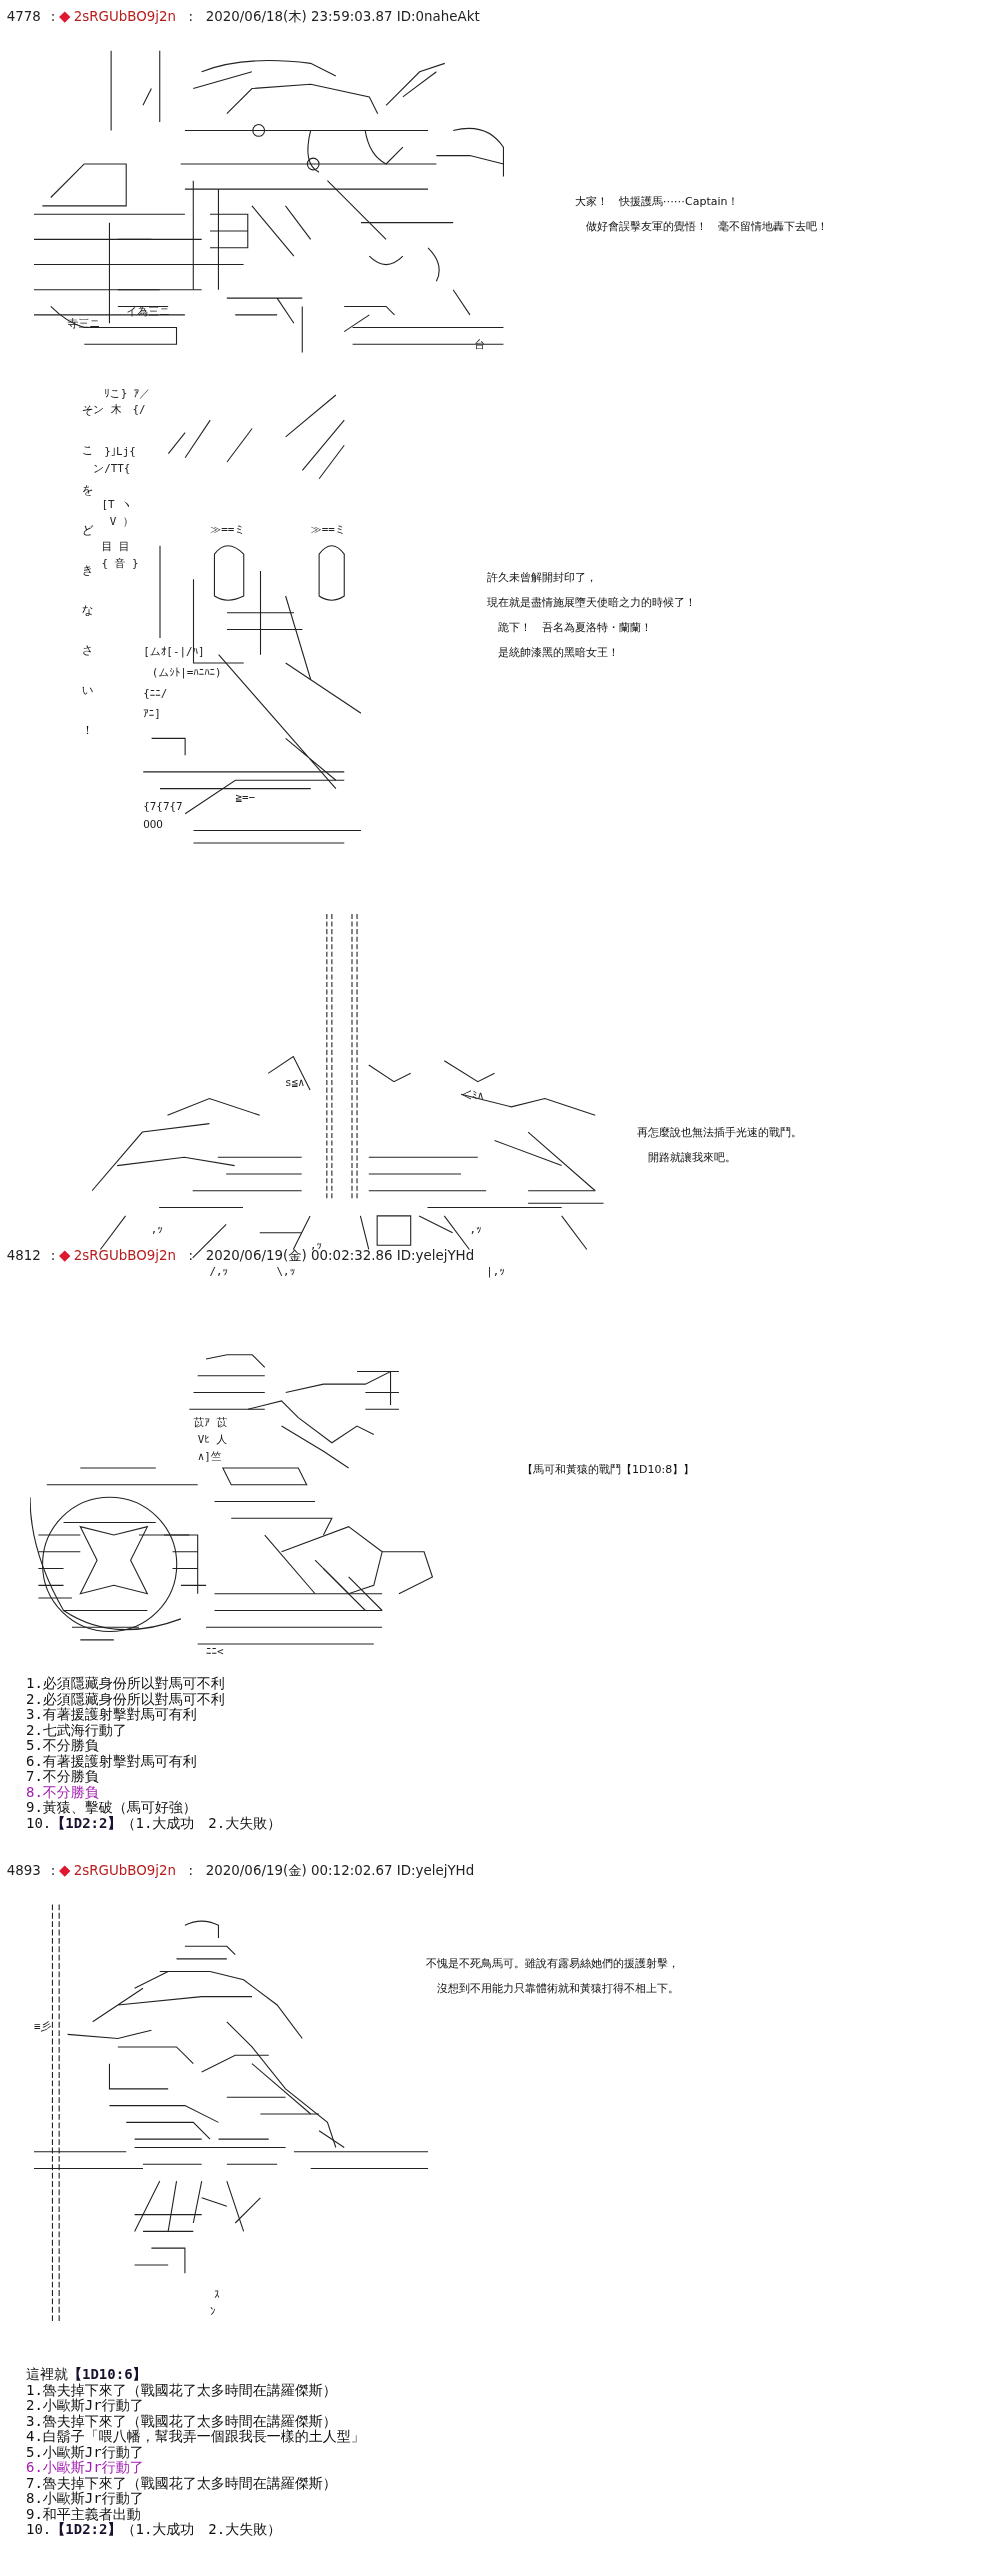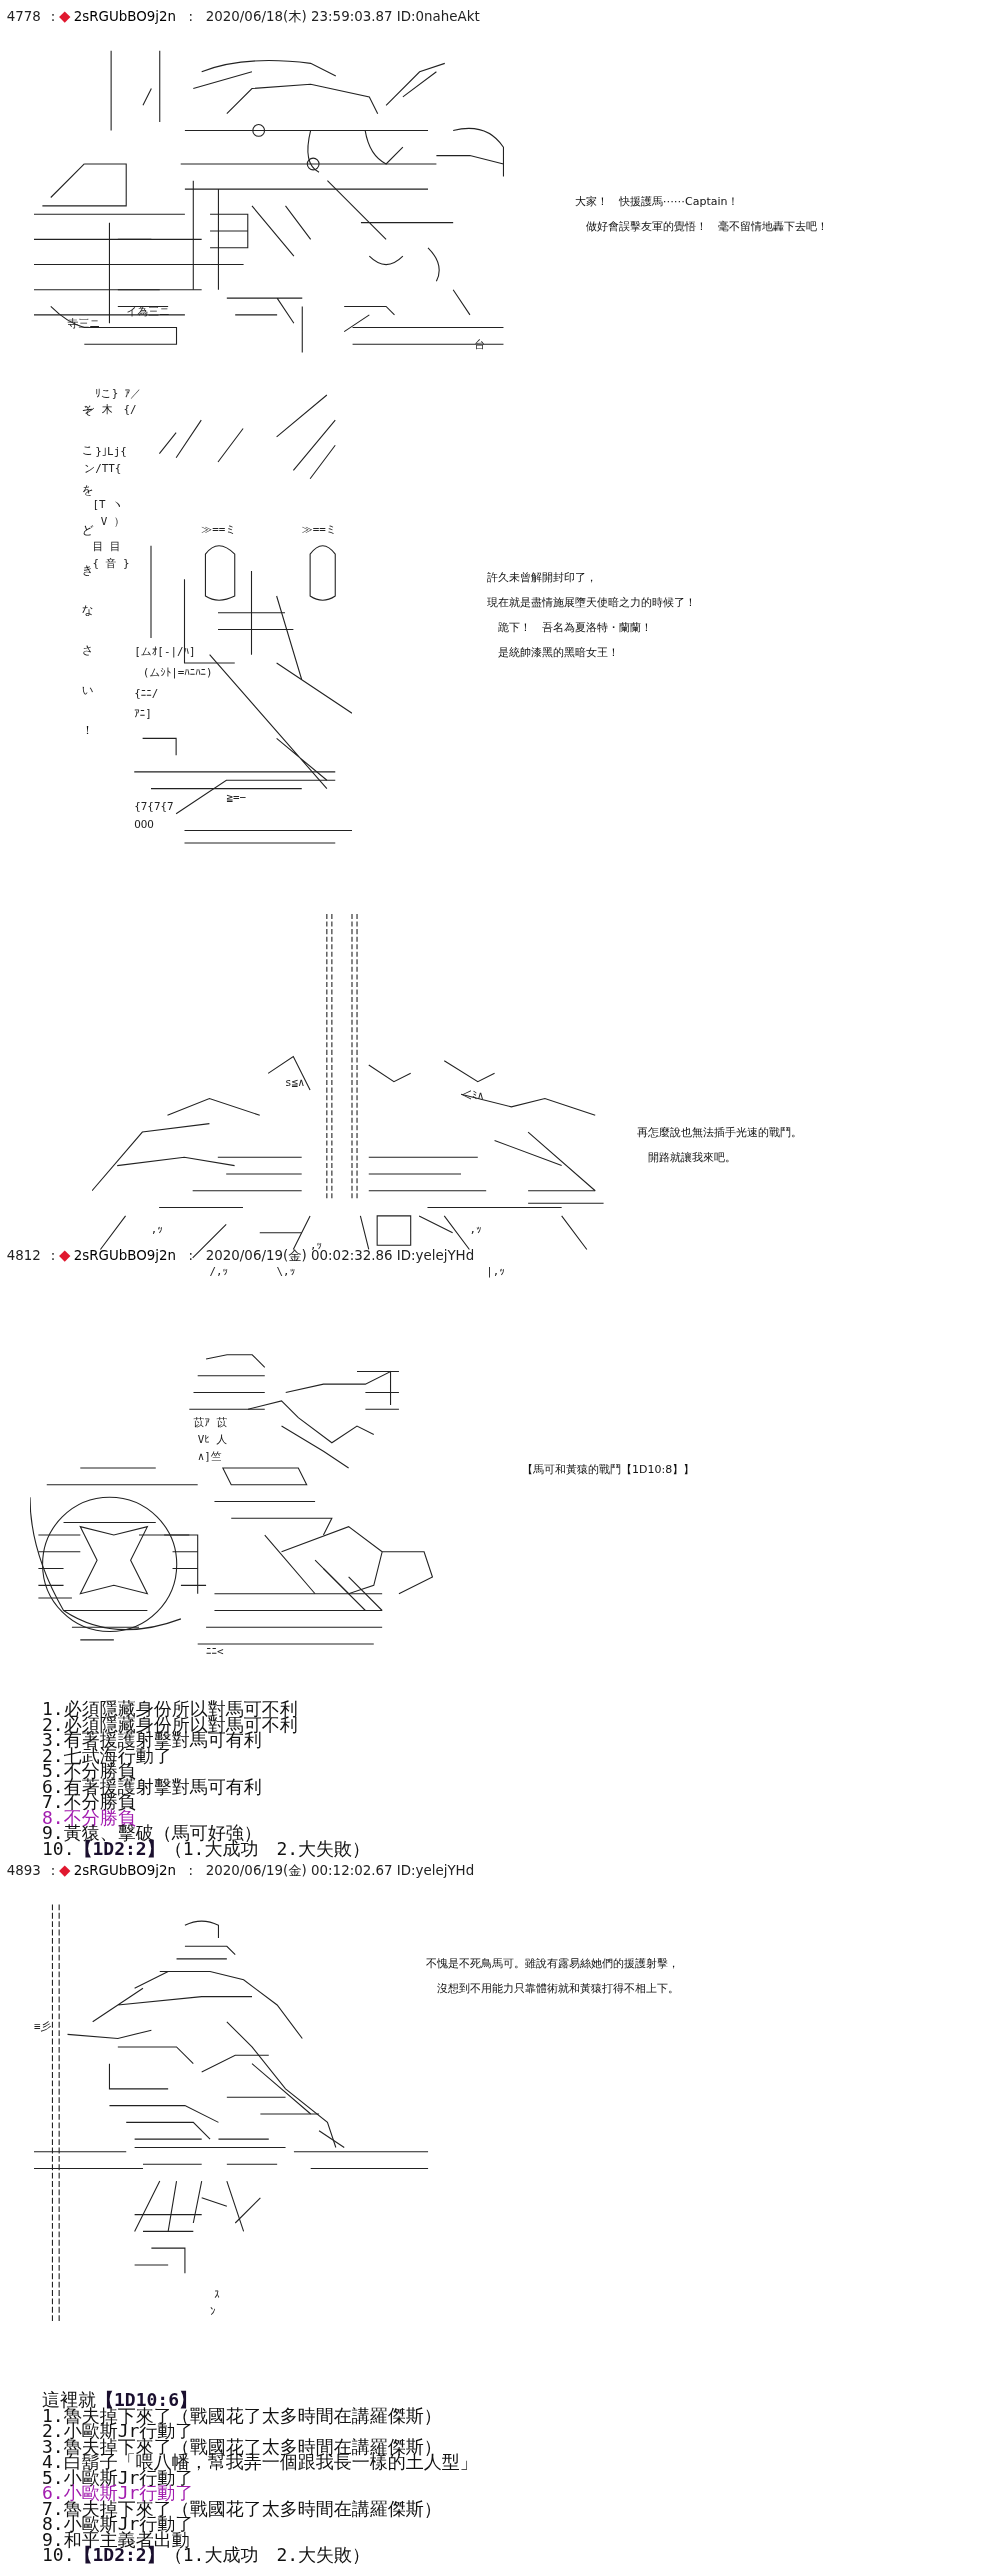--- a/index.html
+++ b/index.html
@@ -1,27 +1,27 @@
 <!DOCTYPE html>
 <html style="font-size:13.4px"><head>
 <meta charset="utf-8">
 <style>
   html, body { margin:0; padding:0; background:#ffffff; }
   body { width:1007px; height:2576px; position:relative; overflow:hidden;
          font-family:"DejaVu Sans","Liberation Sans",sans-serif; color:#111; }
   .post-header { position:absolute; left:6.7px; font-size:13.4px; line-height:17px; white-space:nowrap; color:#222; }
   .post-header .num { margin-right:10px; }
   .post-header .sep { margin:0 8.4px; }
-  .post-header .trip { color:#000000; }
+  .post-header .trip { color:#b91c1c; }
   .post-header .trip .diamond { display:inline-block; width:7.5px; height:7.5px; background:#e0182f; transform:rotate(45deg); margin:0 5px 0.8px 1.7px; vertical-align:middle; }
   .post-header a.trip { text-decoration:none; }
   .dialog { position:absolute; font-size:11px; line-height:25px; white-space:nowrap; color:#111; }
   .dialog div { height:25px; }
-  .list { position:absolute; left:42px; font-size:18px; line-height:15.5px; white-space:nowrap; color:#111;
-          font-family:"DejaVu Sans Mono","Liberation Mono",monospace;margin-top:25px; }
+  .list { position:absolute; left:26px; font-size:14px; line-height:15.5px; white-space:nowrap; color:#111;
+          font-family:"DejaVu Sans Mono","Liberation Mono",monospace; }
   .list .hl { color:#a21caf; }
   .list .dice { font-weight:bold; color:#1a0f2e; }
   .art { position:absolute; }
   .art svg { display:block; }
   .art svg * { fill:none; stroke:#222; stroke-width:1.3; }
   .art svg text { fill:#222; stroke:none; font-family:"DejaVu Sans Mono","Liberation Mono",monospace; font-size:13px; }
   .vert { position:absolute; left:81px; top:390px; font-size:11.7px; line-height:40px; width:13.4px; text-align:center; }
   .vert span { display:block; height:40px; }
 </style>
 </head>
@@ -58,21 +58,21 @@
       <text x="110" y="330">イ為三ニ</text>
     <text x="525" y="370">台</text>
   </svg>
 </div>
 
 <div class="dialog" style="left:575px; top:189px;">
   <div>大家！　快援護馬⋯⋯Captain！</div>
   <div>　做好會誤擊友軍的覺悟！　毫不留情地轟下去吧！</div>
 </div>
 
-<div class="art" style="left:84px; top:386px;">
+<div class="art" style="left:93px; top:386px;">
   <svg width="268" height="487" viewBox="0 0 320 580">
     <text x="0" y="12">ゝﾘこ} ｱ／</text>
     <text x="0" y="32">ン 木　{/</text>
     <text x="0" y="82">ゝ}｣Lj{</text>
     <text x="0" y="102">ン/TT{</text>
     <text x="10" y="145">[T ヽ</text>
     <text x="20" y="165">V ）</text>
     <text x="10" y="195">目 目</text>
     <text x="10" y="215">{ 音 }</text>
     <path d="M90 80 L110 55 M110 85 L140 40 M160 90 L190 50 M230 60 L290 10 M250 100 L300 40 M270 110 L300 70"></path>

